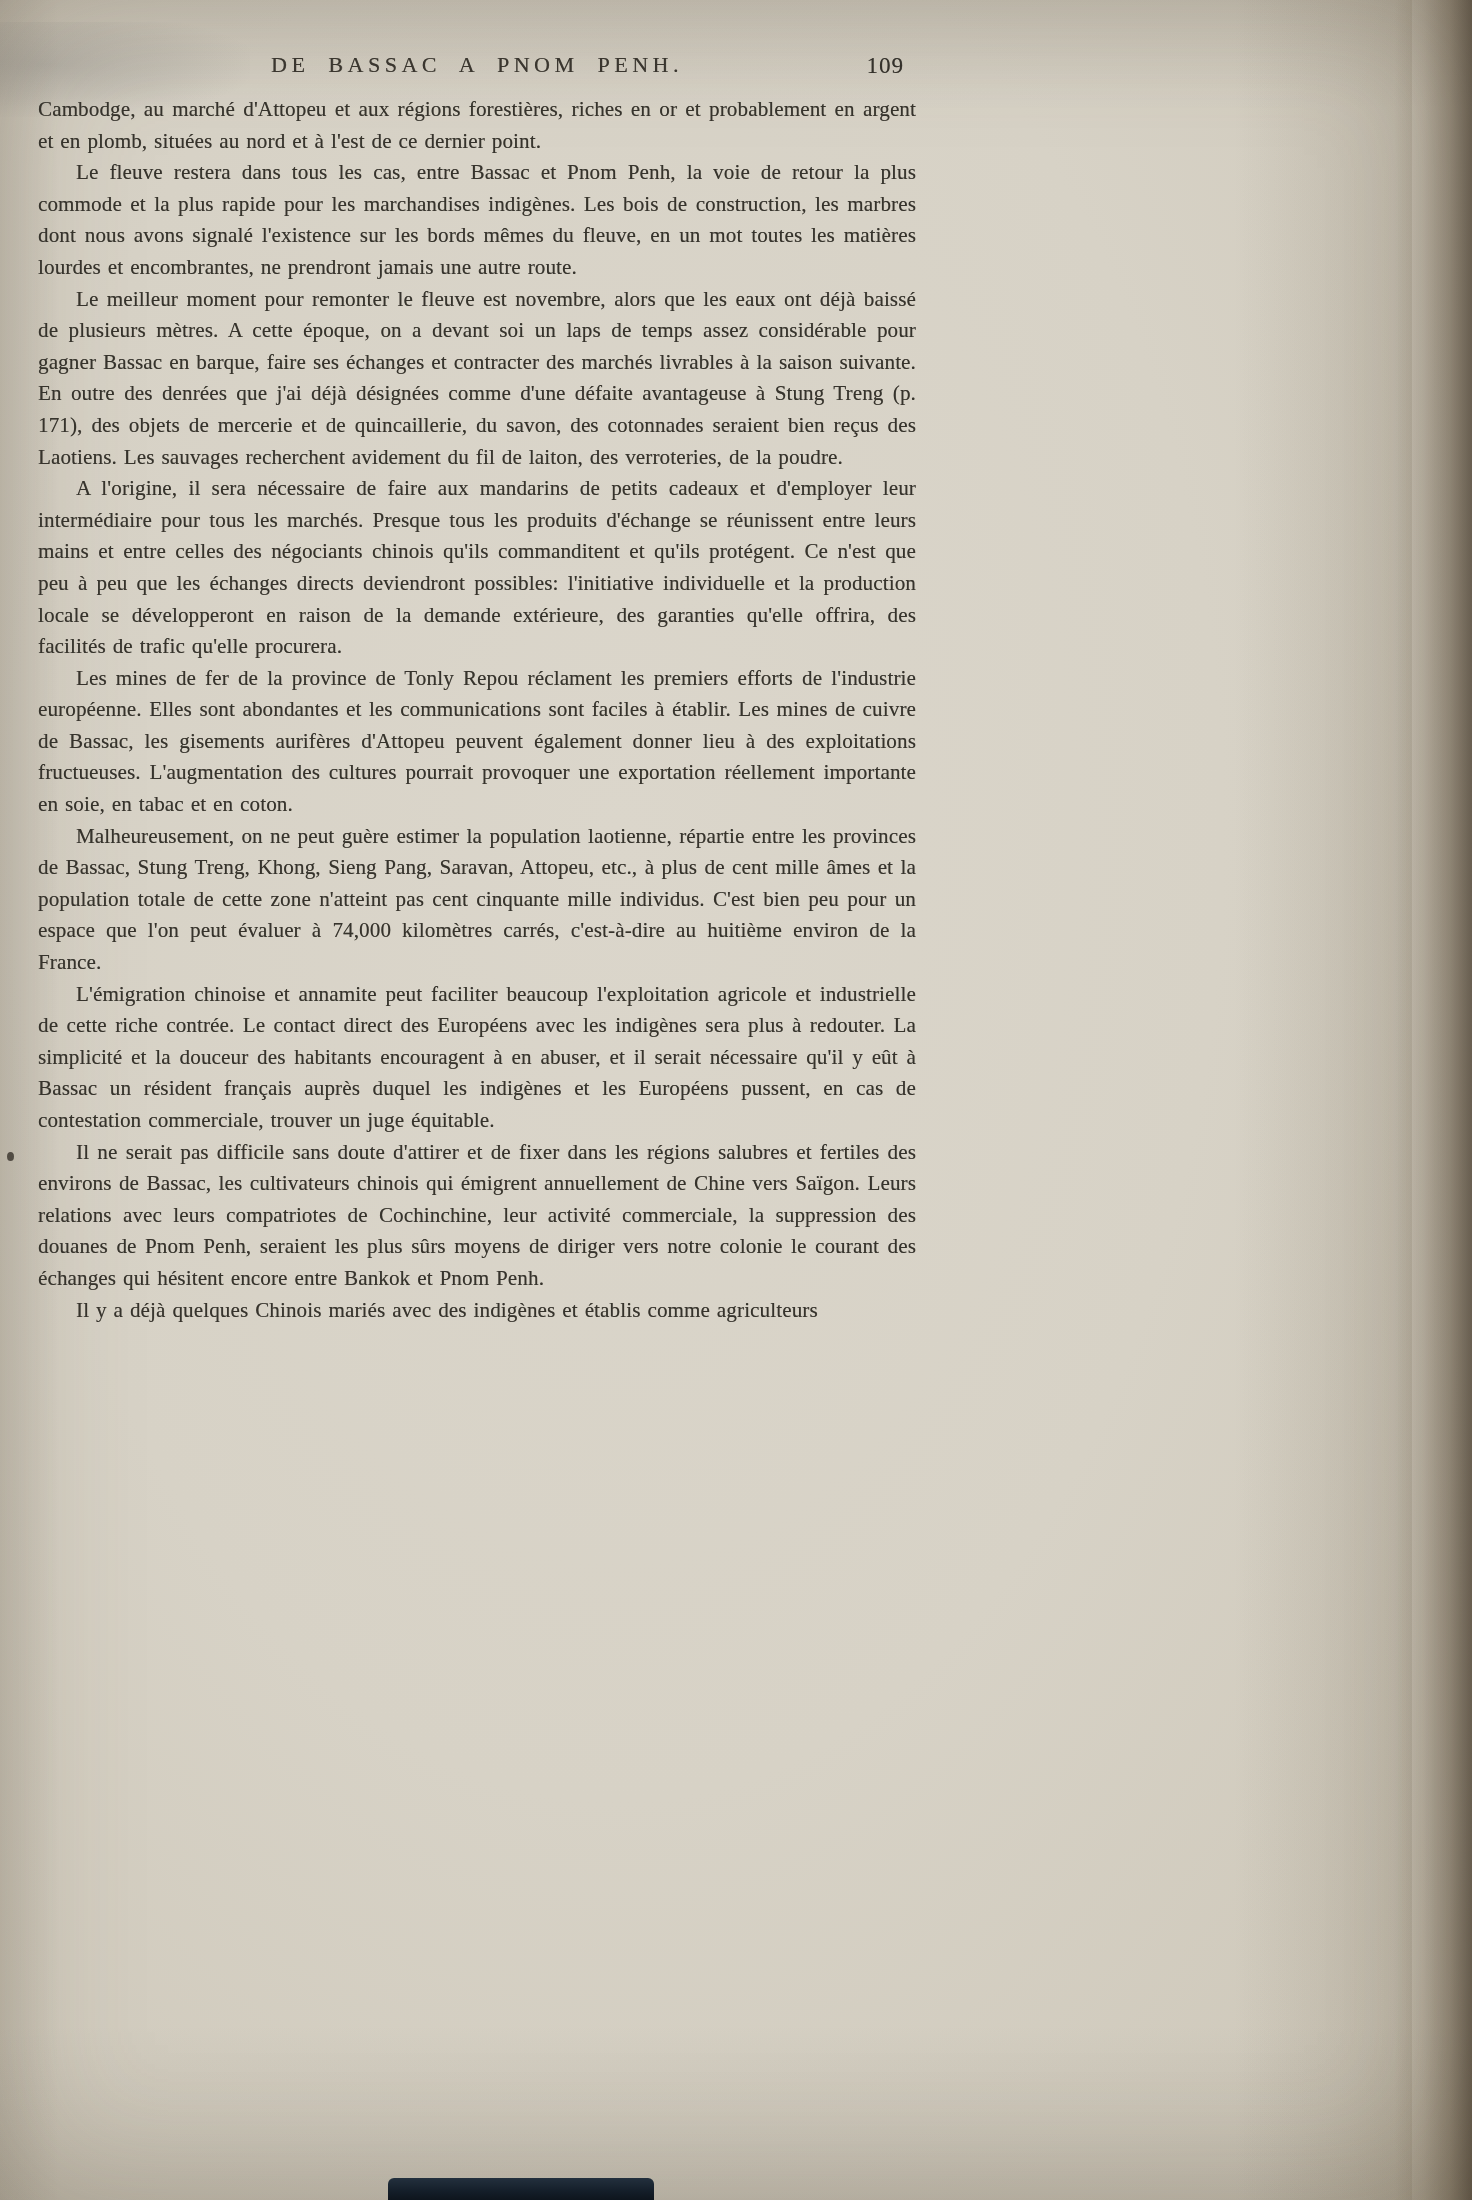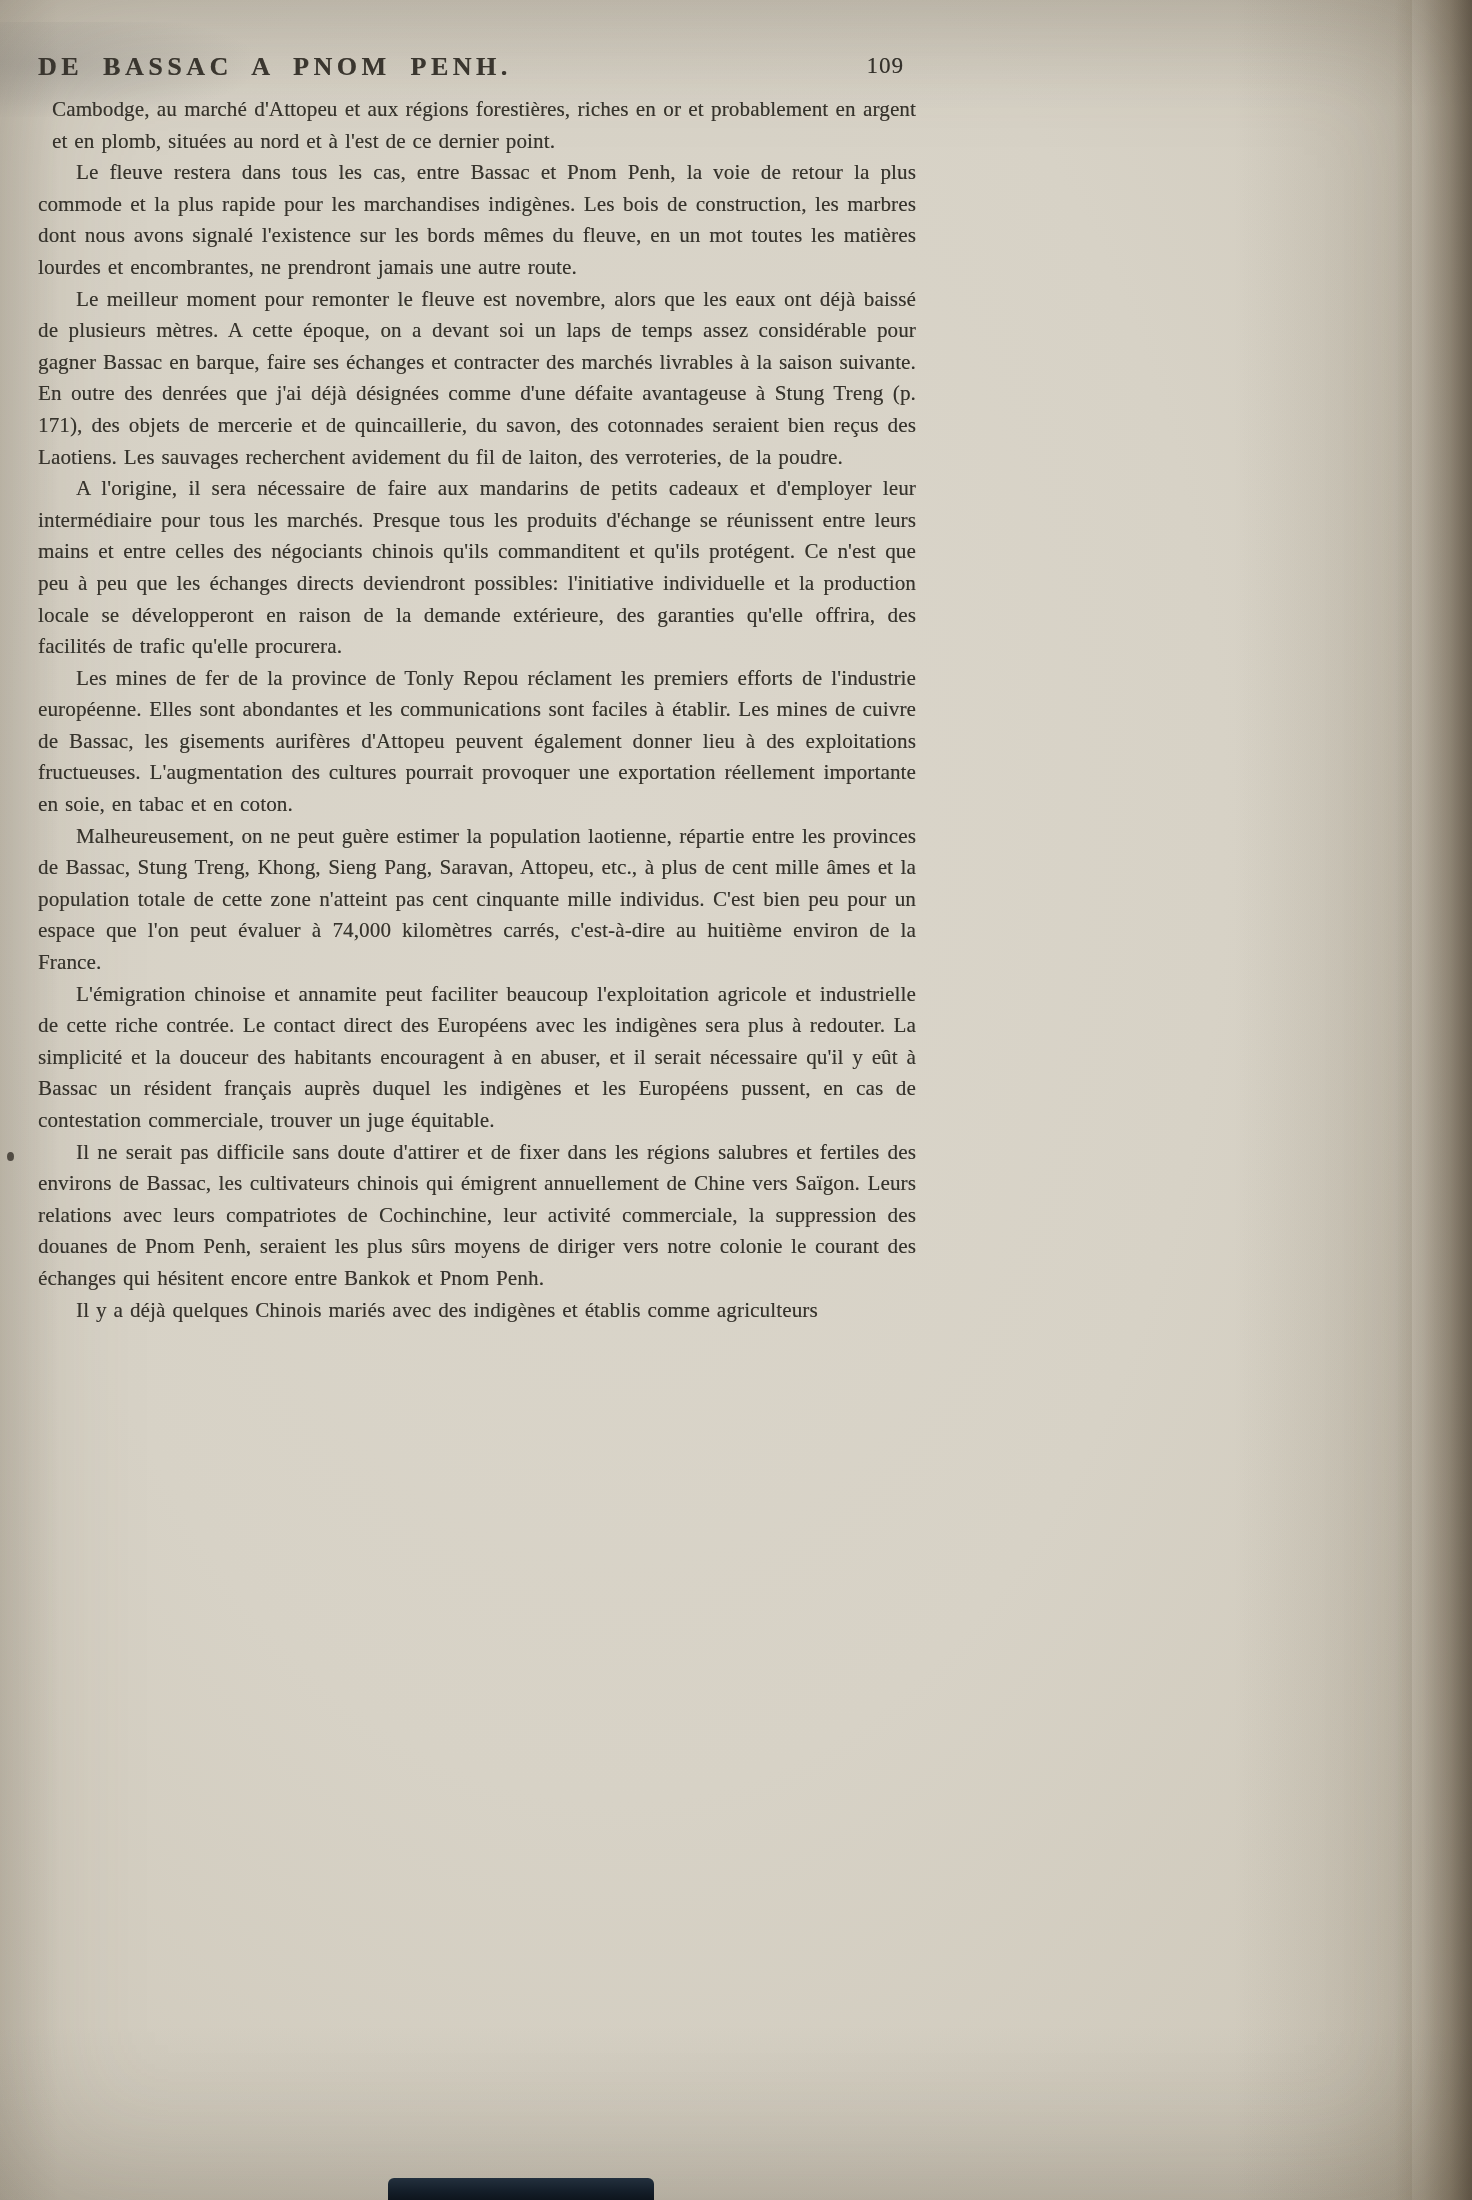--- a/index.html
+++ b/index.html
@@ -89,26 +89,26 @@
   
   .page-header {
     position: absolute;
     left: 38px;
     top: 52px;
     width: 878px;
     height: 34px;
   }
   .running-title {
     display: block;
-    font-size: 26px;
+    text-align: center;
+    font-size: 22px;
     letter-spacing: 4.5px;
     word-spacing: 9px;
     color: #3a362f;
     text-shadow: 0.3px 0.3px 0.4px rgba(58, 54, 47, 0.55);
-    font-weight: bold;
   }
   .page-number {
     position: absolute;
     right: 12px;
     top: 1px;
     font-size: 23px;
     letter-spacing: 1px;
     color: #34312b;
     text-shadow: 0.3px 0.3px 0.4px rgba(52, 49, 43, 0.55);
   }
@@ -125,21 +125,20 @@
     text-align: justify;
     font-size: 21px;
     line-height: 31.6px;
     letter-spacing: 0.15px;
     word-spacing: 1.5px;
     color: #36332c;
     text-shadow: 0.25px 0.25px 0.35px rgba(54, 51, 44, 0.5);
   }
   .para.no-indent {
     text-indent: 0;
-    margin-left: 14px;
   }
 </style>
 </head>
 <body>
 
 <div class="scan">
 
   <div class="paper-tone"></div>
   <div class="edge-right-soft"></div>
   <div class="edge-right"></div>

